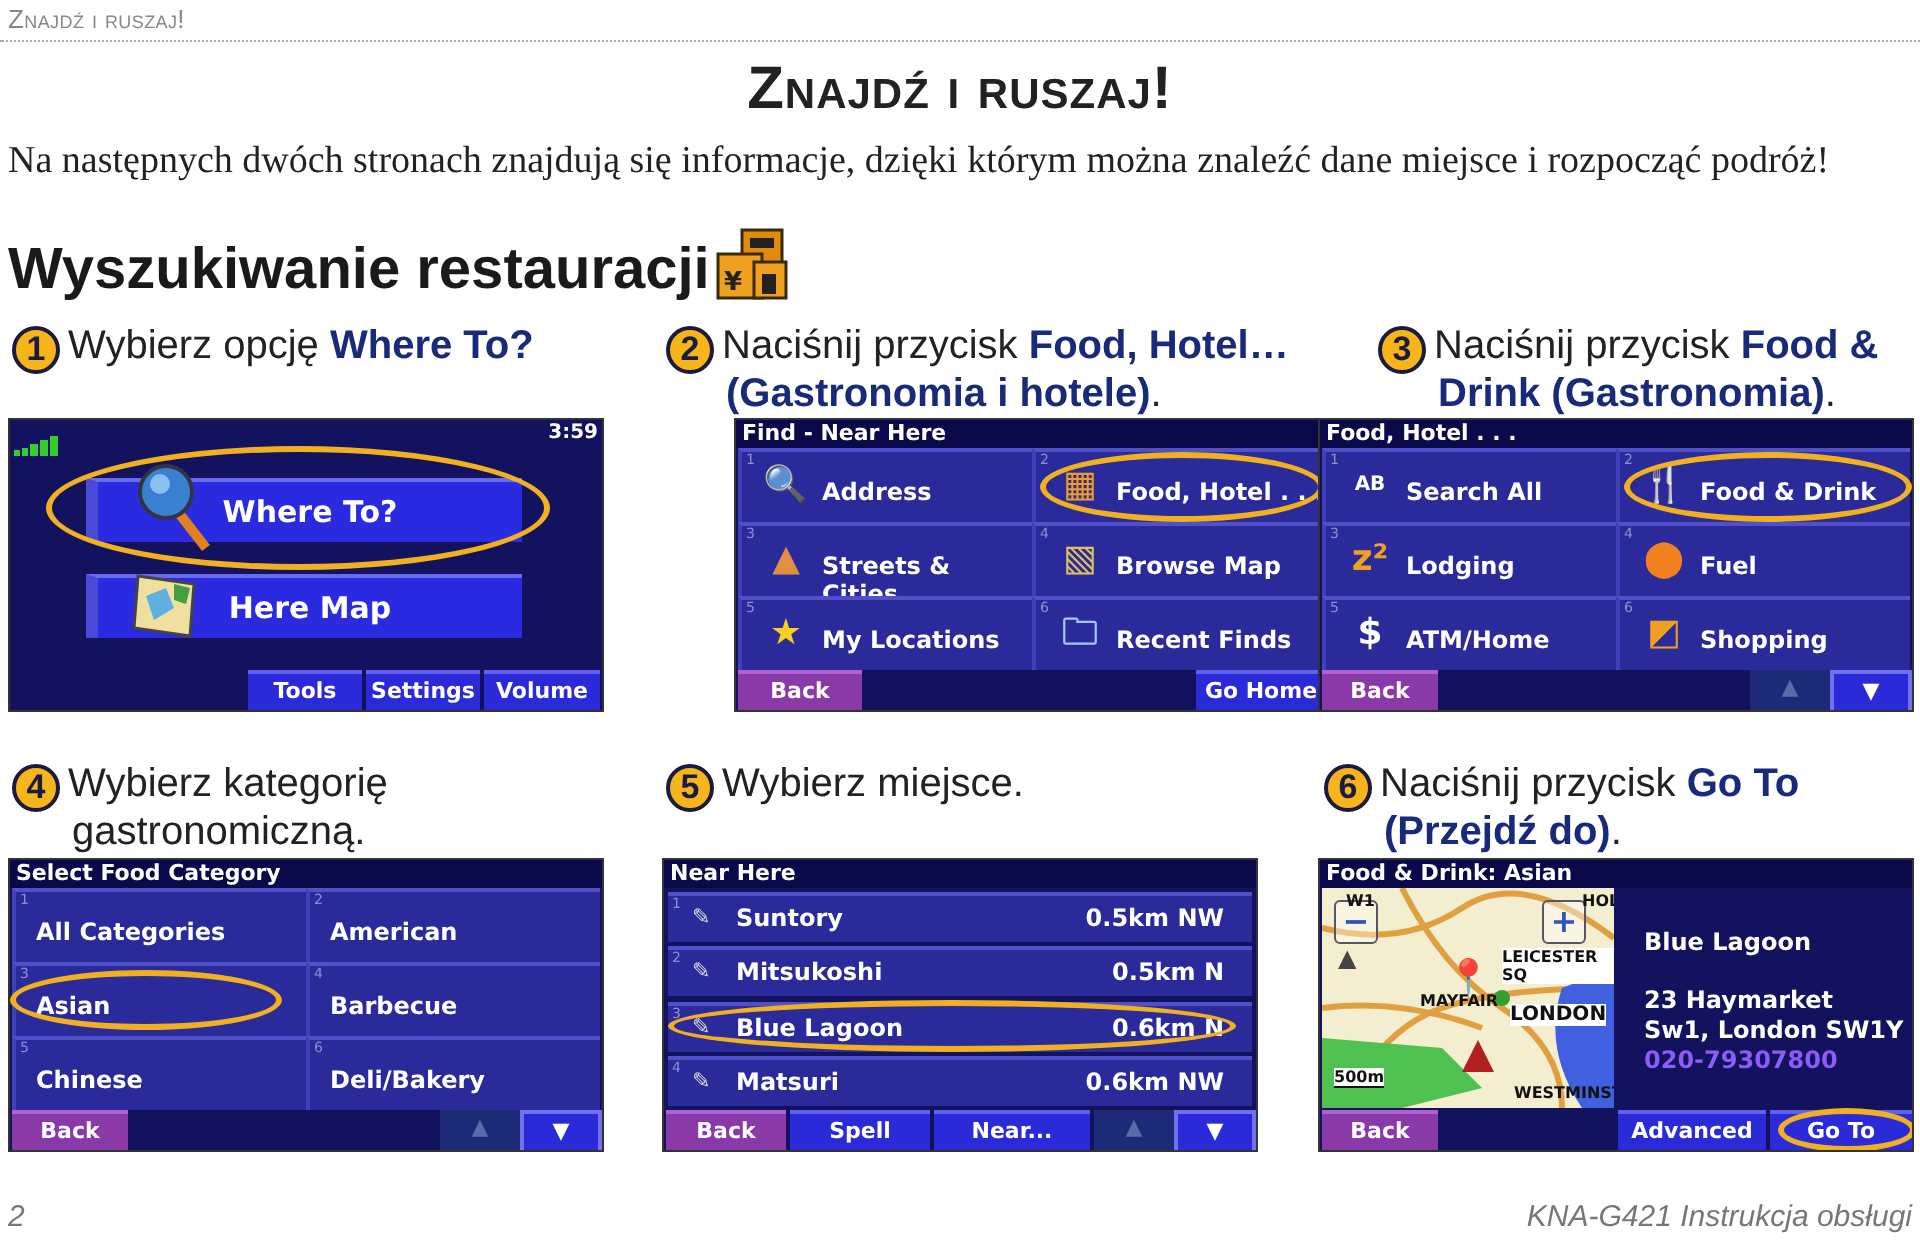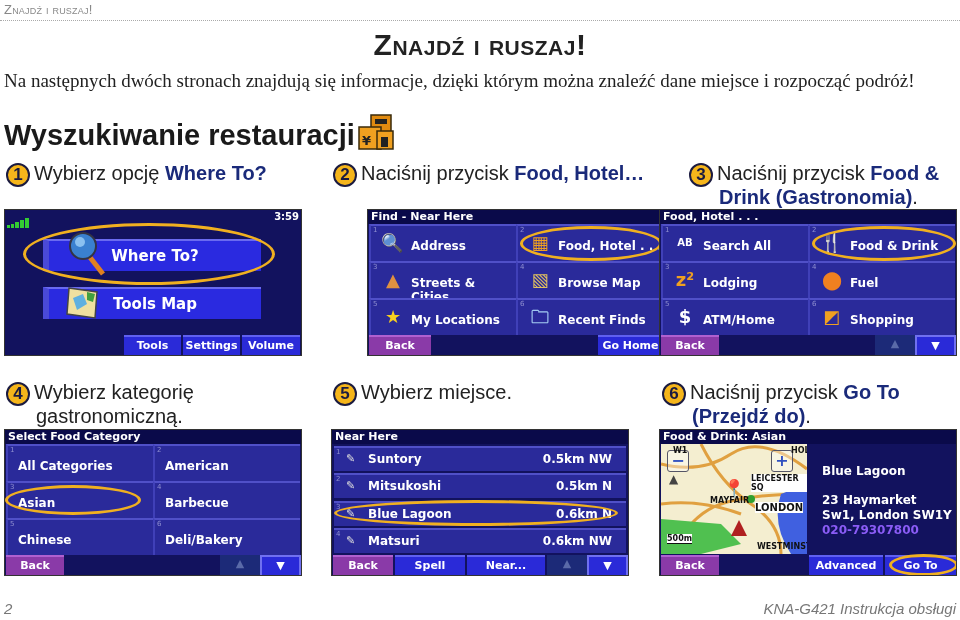--- a/index.html
+++ b/index.html
@@ -54,20 +54,21 @@
         <rect x="18" y="6" width="12" height="5" fill="#222"></rect>
       </svg>
   </span>
 </div>
 
 <div class="step-head" style="left:6px;top:163px;">
   <span class="num">1</span><span>Wybierz opcję </span><span class="hl">Where To?</span>
 </div>
 <div class="step-head" style="left:333px;top:163px;">
   <span class="num">2</span><span>Naciśnij przycisk </span><span class="hl">Food, Hotel…</span>
+  <span class="line2"><span class="hl">(Gastronomia i hotele)</span><span>.</span></span>
 </div>
 <div class="step-head" style="left:662px;top:163px;margin-left:27px;">
   <span class="num">3</span><span>Naciśnij przycisk </span><span class="hl">Food &amp;</span>
   <span class="line2"><span class="hl">Drink (Gastronomia)</span><span>.</span></span>
 </div>
 <div class="step-head" style="left:6px;top:382px;">
   <span class="num">4</span><span>Wybierz kategorię</span>
   <span class="line2"><span>gastronomiczną.</span></span>
 </div>
 <div class="step-head" style="left:333px;top:382px;">
@@ -83,21 +84,21 @@
     <svg width="26" height="10">
         <rect x="0" y="7" width="3" height="3" fill="#3c3"></rect>
         <rect x="4" y="6" width="3" height="4" fill="#3c3"></rect>
         <rect x="8" y="4" width="4" height="6" fill="#3c3"></rect>
         <rect x="13" y="2" width="4" height="8" fill="#3c3"></rect>
         <rect x="18" y="0" width="4" height="10" fill="#3c3"></rect>
       </svg>
   </div>
   <div style="position:absolute;right:2px;top:1px;color:#fff;font-size:10px;font-weight:bold;">3:59</div>
   <div class="bigbtn" style="left:38px;top:29px;width:218px;height:32px;">Where To?</div>
-  <div class="bigbtn" style="left:38px;top:77px;width:218px;height:32px;">Tools Map</div>
+  <div class="bigbtn" style="left:38px;top:77px;width:218px;height:32px;">Here Map</div>
   <div style="position:absolute;left:62px;top:20px;">
     <svg width="40" height="46">
         <line x1="22" y1="26" x2="36" y2="44" stroke="#e08020" stroke-width="5"></line>
         <circle cx="16" cy="16" r="13" fill="#3a80d0" stroke="#334" stroke-width="2"></circle>
         <circle cx="13" cy="12" r="5" fill="#8ac0f0"></circle>
       </svg>
   </div>
   <div style="position:absolute;left:60px;top:74px;">
     <svg width="36" height="36">
         <polygon points="4,4 32,8 30,34 2,30" fill="#f0e0a0" stroke="#444" stroke-width="1.5"></polygon>

